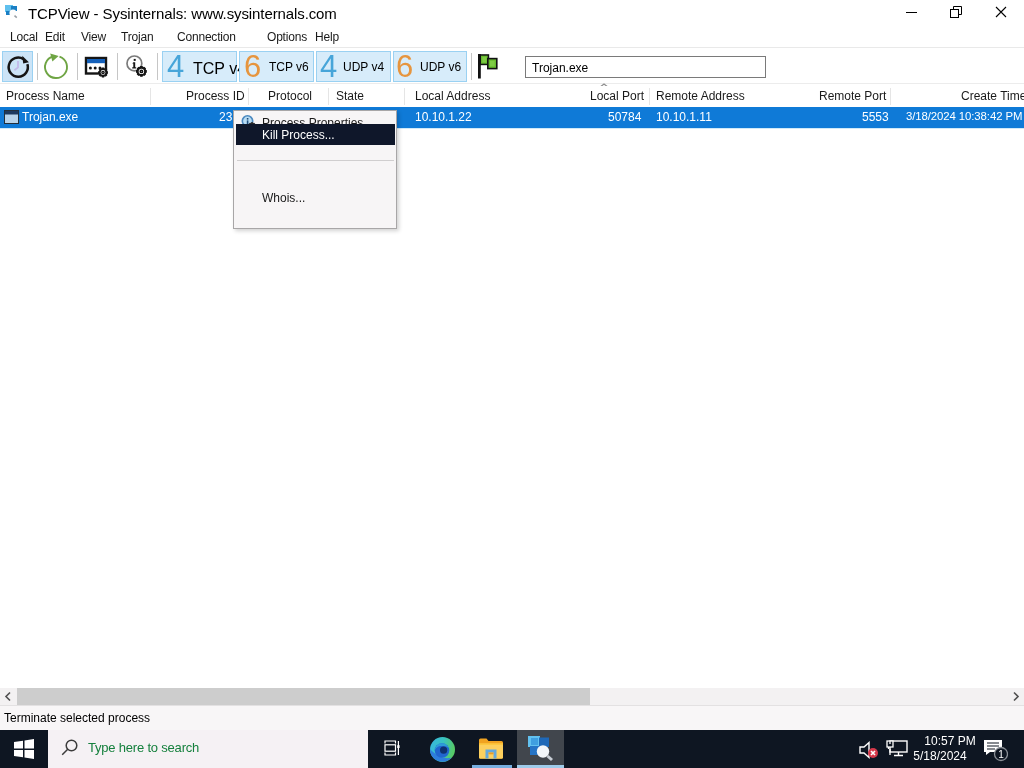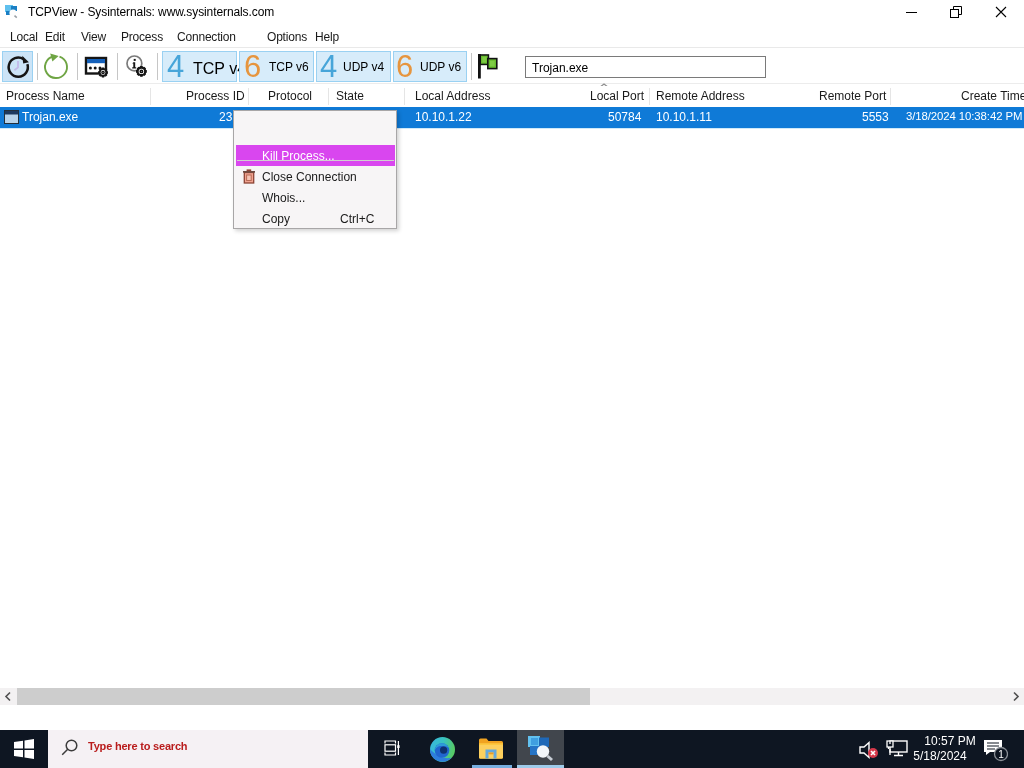--- a/index.html
+++ b/index.html
@@ -3,21 +3,21 @@
 <meta charset="utf-8">
 <style>
   * { margin:0; padding:0; box-sizing:border-box; }
   html,body { width:1024px; height:768px; overflow:hidden; background:#fff;
     font-family:"Liberation Sans", sans-serif; }
   .abs { position:absolute; }
   #app { position:relative; width:1024px; height:768px; }
 
   
   #titlebar { position:absolute; left:0; top:0; width:1024px; height:24px; background:#fff; }
-  #title-text { position:absolute; left:28px; top:5px; font-size:12px; color:#000; letter-spacing:-0.1px; }
+  #title-text { position:absolute; left:28px; top:5px; font-size:15px; color:#000; letter-spacing:-0.1px; }
   .winbtn { position:absolute; top:0; width:45px; height:24px; }
 
   
   #menubar { position:absolute; left:0; top:24px; width:1024px; height:24px; background:#fff; border-bottom:1px solid #e9e9e9; }
   .menuitem { position:absolute; top:6px; font-size:12px; color:#1a1a1a; letter-spacing:-0.2px; }
 
   
   #toolbar { position:absolute; left:0; top:49px; width:1024px; height:35px; background:#fff; border-bottom:1px solid #ececec; }
   .tbtn { position:absolute; top:2px; height:31px; }
   .tsep { position:absolute; top:4px; width:1px; height:27px; background:#c6c6c6; }
@@ -41,21 +41,21 @@
   
   #hscroll { position:absolute; left:0; top:688px; width:1024px; height:17px; background:#f3f1f2; }
   #hthumb { position:absolute; left:17px; top:688px; width:573px; height:17px; background:#cdcdcd; }
 
   
   #statusbar { position:absolute; left:0; top:705px; width:1024px; height:25px; background:#f8f6f7; border-top:1px solid #e3e1e2; font-size:12px; color:#000; }
 
   
   #taskbar { position:absolute; left:0; top:730px; width:1024px; height:38px; background:#0e1622; transform:translateZ(0); }
   #tsearch { position:absolute; left:48px; top:730px; width:320px; height:38px; background:#f5f1f4; }
-  #tsearch span { position:absolute; left:40px; top:10px; font-size:11px; color:#b91c1c; letter-spacing:-0.2px;font-weight:bold; }
+  #tsearch span { position:absolute; left:40px; top:10px; font-size:13px; color:#15803d; letter-spacing:-0.2px; }
   .traytime { position:absolute; color:#fff; font-size:12px; text-align:center; width:70px; transform:translateZ(0); }
 </style>
 </head>
 <body>
 <div id="app">
 
   <div id="titlebar">
     <svg class="abs" style="left:4px;top:4px" width="16" height="16" viewBox="0 0 16 16">
       <rect x="1" y="1" width="8" height="7" fill="#5fc0ee"></rect>
       <rect x="7" y="2" width="6" height="5" fill="#1a7fc4"></rect>
@@ -79,21 +79,21 @@
       <svg width="45" height="24">
           <path d="M17 7 L27 17 M27 7 L17 17" stroke="#000" stroke-width="1.1"></path>
         </svg>
     </div>
   </div>
 
   <div id="menubar">
     <span class="menuitem" style="left:10px">Local</span>
     <span class="menuitem" style="left:45px">Edit</span>
     <span class="menuitem" style="left:81px">View</span>
-    <span class="menuitem" style="left:121px">Process</span>
+    <span class="menuitem" style="left:121px">Trojan</span>
     <span class="menuitem" style="left:177px">Connection</span>
     <span class="menuitem" style="left:267px">Options</span>
     <span class="menuitem" style="left:315px">Help</span>
   </div>
 
   <div id="toolbar">
     <div class="tbtn" style="left:2px;width:31px;background:#cce4f7;border:1px solid #9ad1f2"></div>
     <svg class="abs" style="left:5px;top:5px" width="26" height="26" viewBox="0 0 26 26">
       <path d="M13 7 v6.4 l-3.6 2.8" fill="none" stroke="#c3bae9" stroke-width="1.8"></path>
       <path d="M18.5 5.1 A9.6 9.6 0 1 0 22.4 10.2" fill="none" stroke="#151515" stroke-width="2.5"></path>
@@ -198,51 +198,56 @@
     <span class="rcell" style="left:415px">10.10.1.22</span>
     <span class="rcell" style="left:608px">50784</span>
     <span class="rcell" style="left:656px">10.10.1.11</span>
     <span class="rcell" style="left:862px">5553</span>
     <span class="rcell" style="left:906px;white-space:nowrap;font-size:11.4px;letter-spacing:-0.1px">3/18/2024 10:38:42 PM</span>
   </div>
 
   <div class="abs" style="left:0;top:128px;width:1024px;height:1px;background:#cfe9f9"></div>
 
   <div id="ctxmenu">
-    <div class="mi" style="top:34px;background:#d946ef;color:#fff">
+    <div class="mi" style="top:1px">
+      <svg class="abs" style="left:5px;top:3px" width="16" height="16" viewBox="0 0 16 16">
+        <circle cx="6.5" cy="6" r="5.2" fill="#b9dcf3" stroke="#4b89c0" stroke-width="1.6"></circle>
+        <rect x="5.8" y="3" width="1.6" height="1.6" fill="#1c4d7c"></rect>
+        <rect x="5.8" y="5.4" width="1.6" height="3.8" fill="#1c4d7c"></rect>
+        <g transform="translate(11,11)">
+          <g stroke="#2a2a2a" stroke-width="1.8">
+            <path d="M0 -3.8 v1.1 M0 3.8 v-1.1 M-3.8 0 h1.1 M3.8 0 h-1.1 M-2.7 -2.7 l0.8 0.8 M2.7 2.7 l-0.8-0.8 M-2.7 2.7 l0.8-0.8 M2.7 -2.7 l-0.8 0.8"></path>
+          </g>
+          <circle cx="0" cy="0" r="2.7" fill="#ddd" stroke="#2a2a2a" stroke-width="1.5"></circle>
+          <circle cx="0" cy="0" r="0.9" fill="#fff" stroke="#2a2a2a" stroke-width="1"></circle>
+        </g>
+      </svg>
+      <span class="txt">Process Properties...</span>
+    </div>
+    <div class="mi" style="top:13px;background:#0f172a;color:#fff">
       <span class="txt">Kill Process...</span>
     </div>
     <div style="position:absolute;left:3px;top:49px;width:157px;height:1px;background:#d0cecf"></div>
-    <div class="mi" style="top:55px">
-      <svg class="abs" style="left:6px;top:3px" width="14" height="15" viewBox="0 0 14 15">
-        <rect x="2.3" y="3.5" width="9.4" height="10.5" fill="#f1a391" stroke="#8d4435" stroke-width="1.3"></rect>
-        <rect x="1" y="2" width="12" height="1.7" fill="#6d4a41"></rect>
-        <rect x="4.6" y="0.4" width="4.6" height="1.8" fill="#8d4435"></rect>
-        <rect x="4.6" y="6" width="4.6" height="5.5" fill="#f6c3b4" stroke="#b96a55" stroke-width="1"></rect>
-      </svg>
-      <span class="txt">Close Connection</span>
-    </div>
     <div class="mi" style="top:76px">
         <span class="txt">Whois...</span>
       </div>
-    <div class="mi" style="top:97px">
-      <span class="txt">Copy</span>
-      <span class="abs" style="left:104px;top:4px">Ctrl+C</span>
-    </div>
   </div>
 
   <div id="hscroll"></div>
   <div id="hthumb"></div>
   <svg class="abs" style="left:0;top:688px" width="17" height="17" viewBox="0 0 17 17">
       <path d="M10 4.5 L6 8.5 L10 12.5" fill="none" stroke="#505050" stroke-width="1.6"></path>
     </svg>
   <svg class="abs" style="left:1007px;top:688px" width="17" height="17" viewBox="0 0 17 17">
       <path d="M7 4.5 L11 8.5 L7 12.5" fill="none" stroke="#505050" stroke-width="1.6"></path>
     </svg>
 
+  <div id="statusbar">
+      <span style="position:absolute;left:4px;top:5px">Terminate selected process</span>
+    </div>
 
   <div id="taskbar">
     <svg class="abs" style="left:14px;top:9px" width="20" height="20" viewBox="0 0 20 20">
       <path d="M0 3 L9 1.7 V9.5 H0 Z" fill="#fff"></path>
       <path d="M10.5 1.5 L20 0 V9.5 H10.5 Z" fill="#fff"></path>
       <path d="M0 11 H9 V18.3 L0 17 Z" fill="#fff"></path>
       <path d="M10.5 11 H20 V20 L10.5 18.5 Z" fill="#fff"></path>
     </svg>
   </div>
   <div id="tsearch">

